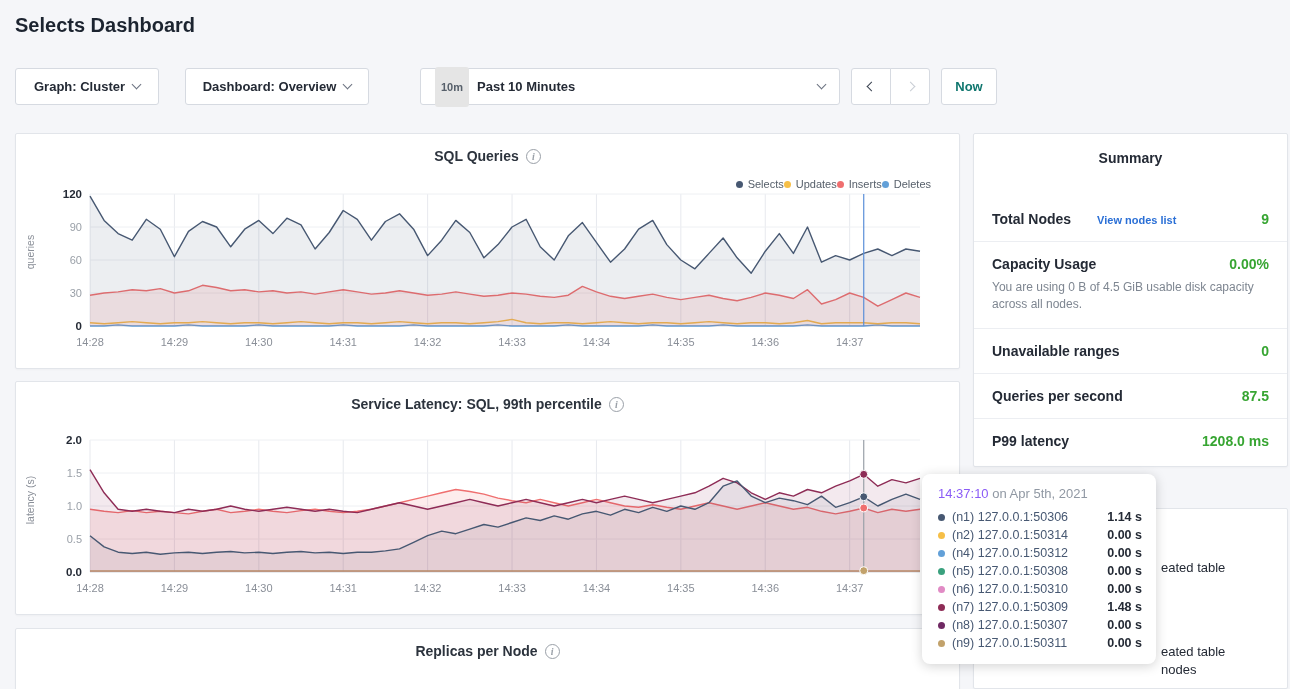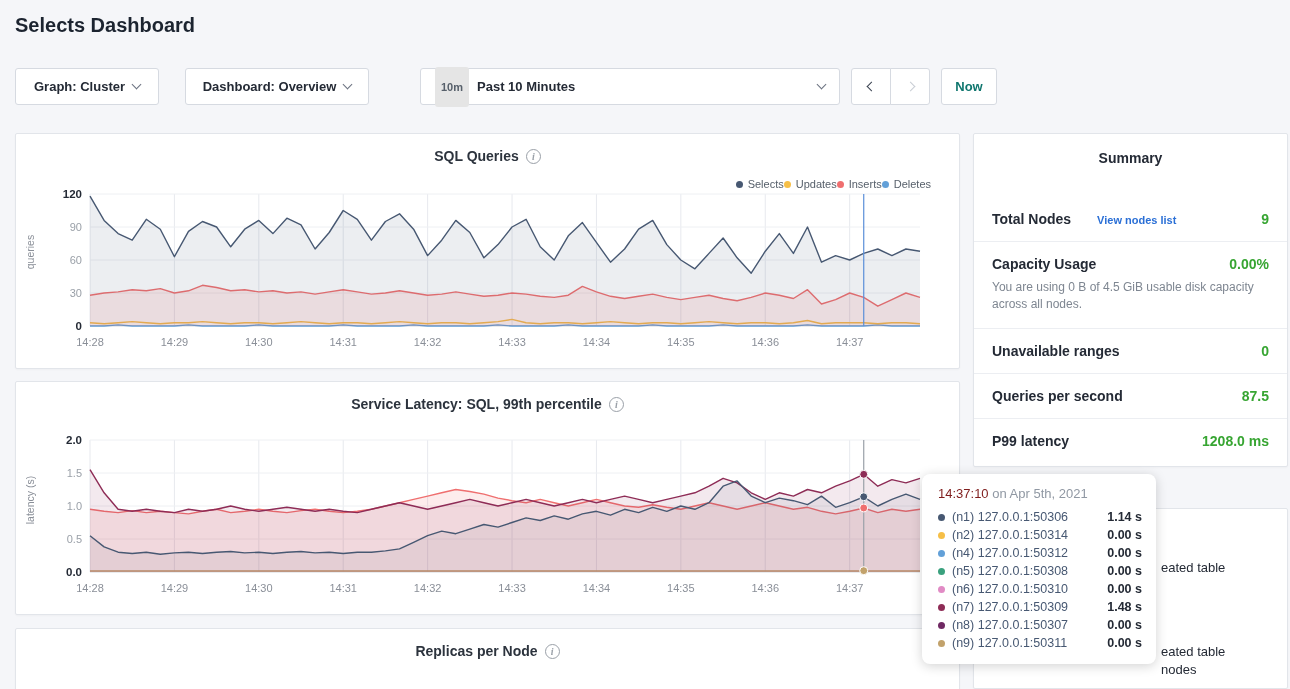--- a/index.html
+++ b/index.html
@@ -73,21 +73,21 @@
   .frag-1 { left:187px; top:135px; }
   .frag-2 { left:187px; top:153px; }
 
   
   .tooltip {
     position:absolute; left:922px; top:474px; width:234px; z-index:20;
     background:#fff; border-radius:8px; box-shadow:0 2px 12px rgba(0,0,0,0.18);
     padding:12px 14px 12px 16px;
   }
   .tt-head { font-size:13px; margin-bottom:7px; }
-  .tt-time { color:#7f1d1d; }
+  .tt-time { color:#8b5cf6; }
   .tt-date { color:#9098a3; }
   .tt-row { display:flex; align-items:center; gap:7px; height:18px; font-size:12.5px; }
   .tt-label { color:#475872; }
   .tt-val { margin-left:auto; font-weight:700; color:#242a35; }
 </style>
 </head>
 <body>
 
 <h1 class="page-title">Selects Dashboard</h1>
 

